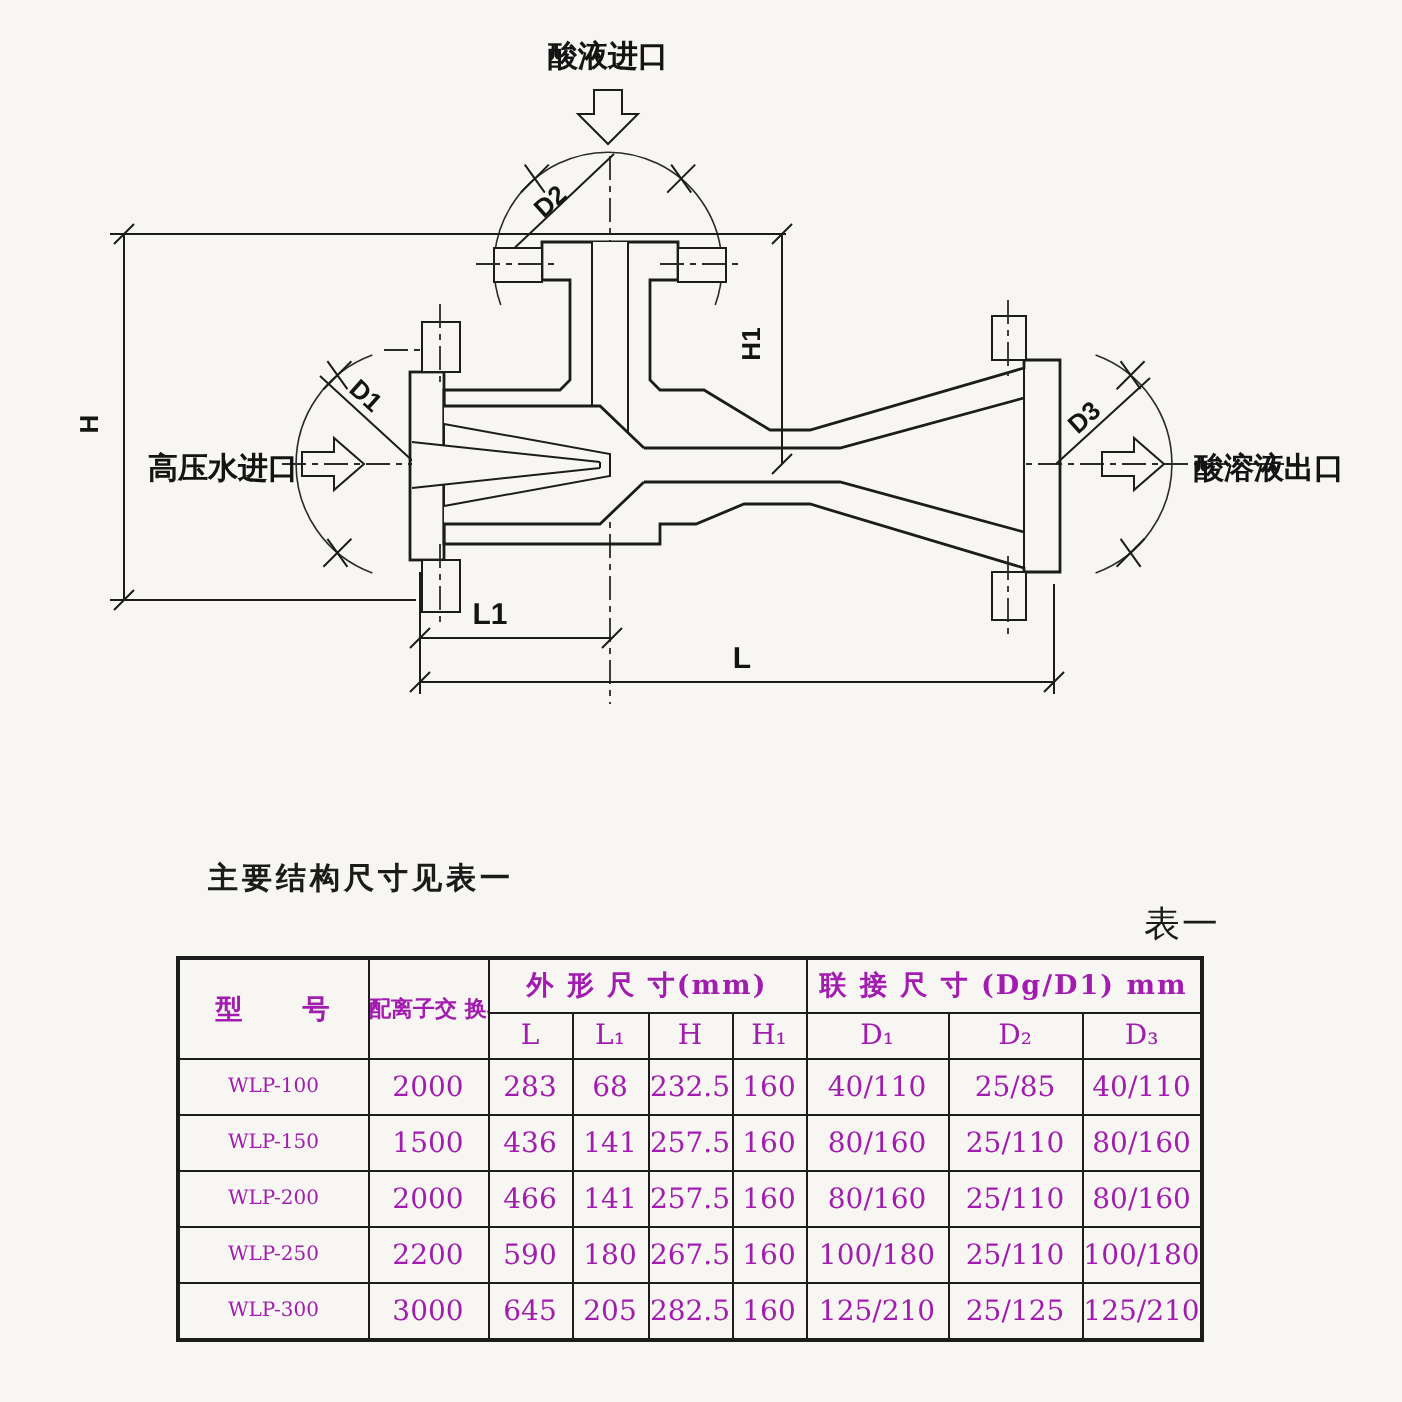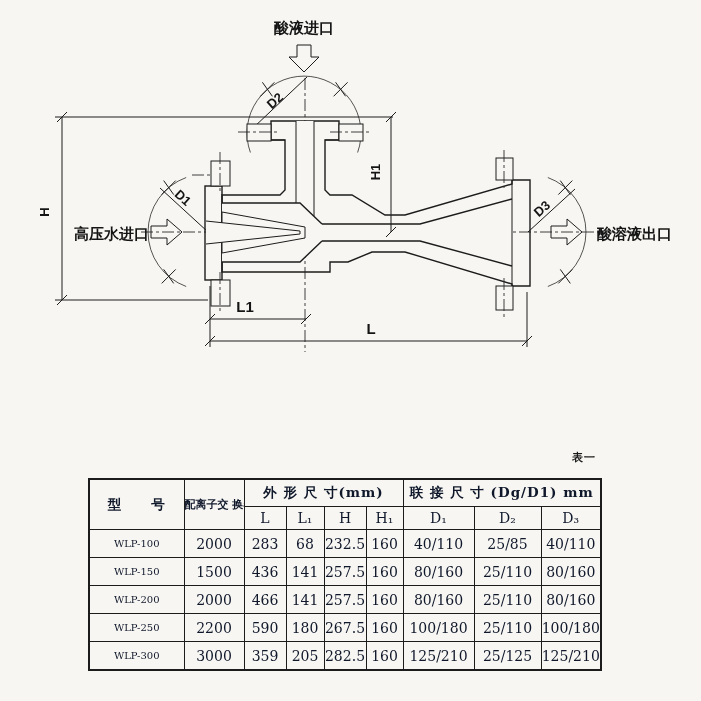--- a/index.html
+++ b/index.html
@@ -1,22 +1,22 @@
 <!DOCTYPE html>
 <html><head>
 <meta charset="utf-8">
 <style>
   html,body{margin:0;padding:0}
   body{width:701px;height:701px;background:#f7f6f2;overflow:hidden}
   .page{position:relative;width:701px;height:692px;font-family:"Liberation Sans",sans-serif;color:#1b1b1b}
   .drawing{position:absolute;left:0;top:0}
   .caption{position:absolute;left:104px;top:430px;font-size:15px;font-weight:bold;letter-spacing:2px}
-  .table-tag{position:absolute;left:572px;top:450px;font-size:11px;font-weight:bold;letter-spacing:1px}
+  .table-tag{position:absolute;left:572px;top:450px;font-size:18px;font-weight:normal;letter-spacing:1px}
   table.dims{position:absolute;left:88px;top:478px;width:512px;table-layout:fixed;border-collapse:collapse;
-    font-family:"DejaVu Serif",serif;font-size:14px;color:#0f172a;border:2px solid #1c1c1c}
+    font-family:"DejaVu Serif",serif;font-size:14px;color:#a21caf;border:2px solid #1c1c1c}
   table.dims th,table.dims td{border:1.5px solid #1c1c1c;text-align:center;vertical-align:middle;padding:0;
     overflow:hidden;white-space:nowrap}
   table.dims th{font-weight:bold}
   th.cjk{font-size:13.5px;letter-spacing:1px}
   th.small3{font-size:11px;line-height:1.2;white-space:pre-line;font-weight:bold;letter-spacing:0}
   tr.subhead th{font-size:14px;height:22px;font-weight:normal}
   tr.grouphead th{height:26px}
   tr.datarow td{height:27px}
   td.model{font-size:10px}
   
@@ -136,20 +136,21 @@
       <line class="ln thin" x1="210" y1="319" x2="306" y2="319"></line>
       <path class="ln thin" d="M205,324 L215,314 M301,324 L311,314"></path>
       <text class="dim" x="245" y="312" text-anchor="middle" style="font-size:15px">L1</text>
 
       <line class="ln thin" x1="210" y1="341" x2="527" y2="341"></line>
       <path class="ln thin" d="M205,346 L215,336 M522,346 L532,336"></path>
       <text class="dim" x="371" y="334" text-anchor="middle" style="font-size:15px">L</text>
     </g>
   </svg>
 
+  <div class="caption">主要结构尺寸见表一</div>
   <div class="table-tag">表一</div>
 
   <table class="dims">
     <colgroup>
       <col style="width:95px">
         <col style="width:60px">
         <col style="width:42px">
         <col style="width:38px">
       <col style="width:42px">
         <col style="width:37px">
@@ -215,21 +216,21 @@
       <td>180</td>
       <td>267.5</td>
       <td>160</td>
       <td>100/180</td>
       <td>25/110</td>
       <td>100/180</td>
     </tr>
     <tr class="datarow">
       <td class="model">WLP-300</td>
       <td>3000</td>
-      <td>359</td>
+      <td>645</td>
       <td>205</td>
       <td>282.5</td>
       <td>160</td>
       <td>125/210</td>
       <td>25/125</td>
       <td>125/210</td>
     </tr>
   </tbody>
     </table>
 

